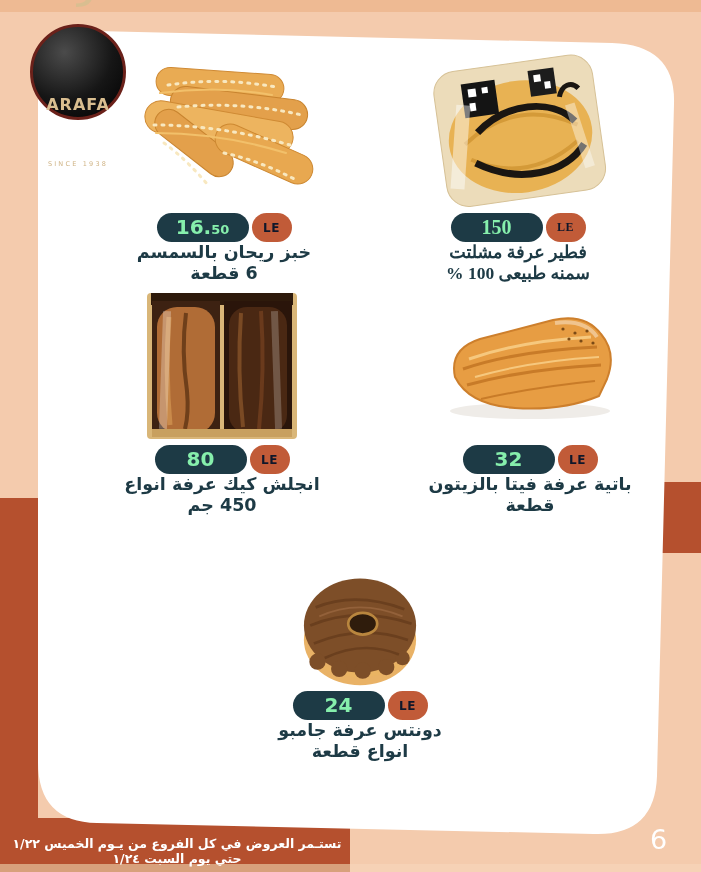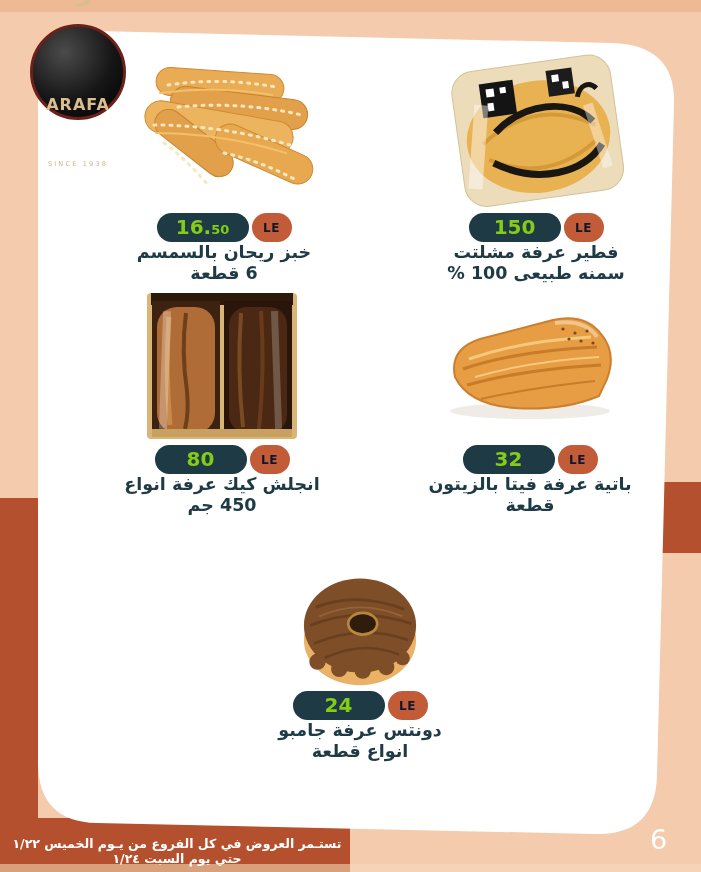--- a/index.html
+++ b/index.html
@@ -20,30 +20,30 @@
         border:3px solid #6b211a; box-sizing:border-box; z-index:3;
         display:flex;flex-direction:column;align-items:center;justify-content:center;
         color:#d9be90;text-align:center;gap:44px;}
   #logo .ar{font-size:29px;font-weight:bold;line-height:1;letter-spacing:1px;}
   #logo .rule{width:56px;height:1px;background:#d9be90;margin:2px 0 1px;}
   #logo .latin{font-size:16px;font-weight:bold;letter-spacing:1px;line-height:1.1;}
   #logo .since{font-size:6.5px;letter-spacing:2.2px;margin-top:2px;color:#cfb384;}
   
   .product{z-index:2;display:flex;flex-direction:column;align-items:center;}
   #p1{left:112px;top:62px;width:224px;}
-  #p2{left:414px;top:52px;width:244px;}
+  #p2{left:396px;top:52px;width:244px;font-family:Liberation Serif, serif;}
   #p3{left:110px;top:290px;width:224px;}
   #p4{left:408px;top:290px;width:244px;}
   #p5{left:248px;top:572px;width:224px;}
   .imgbox{display:flex;align-items:center;justify-content:center;}
   #p1 .imgbox{height:148px;} #p2 .imgbox{height:158px;}
   #p3 .imgbox{height:152px;} #p4 .imgbox{height:152px;}
   #p5 .imgbox{height:116px;}
   .pricerow{display:flex;direction:ltr;align-items:center;gap:3px;margin-top:3px;}
-  .pricepill{background:#1d3a45;color:#84cc16;border-radius:15px;height:29px;
+  .pricepill{background:#1d3a45;color:#86efac;border-radius:15px;height:29px;
              min-width:62px;padding:0 15px;display:flex;align-items:baseline;
              justify-content:center;line-height:29px;}
   .pricepill .int{font-size:20px;font-weight:bold;}
   .pricepill .frac{font-size:13px;font-weight:bold;}
   .frac:empty{display:none;}
   .lechip{background:#c15b38;color:#0f172a;border-radius:15px;width:40px;height:29px;
           display:flex;align-items:center;justify-content:center;
           font-size:12px;font-weight:bold;letter-spacing:.5px;}
   .plabel{text-align:center;color:#1d3a45;font-weight:bold;
           font-size:17.5px;line-height:21px;}

